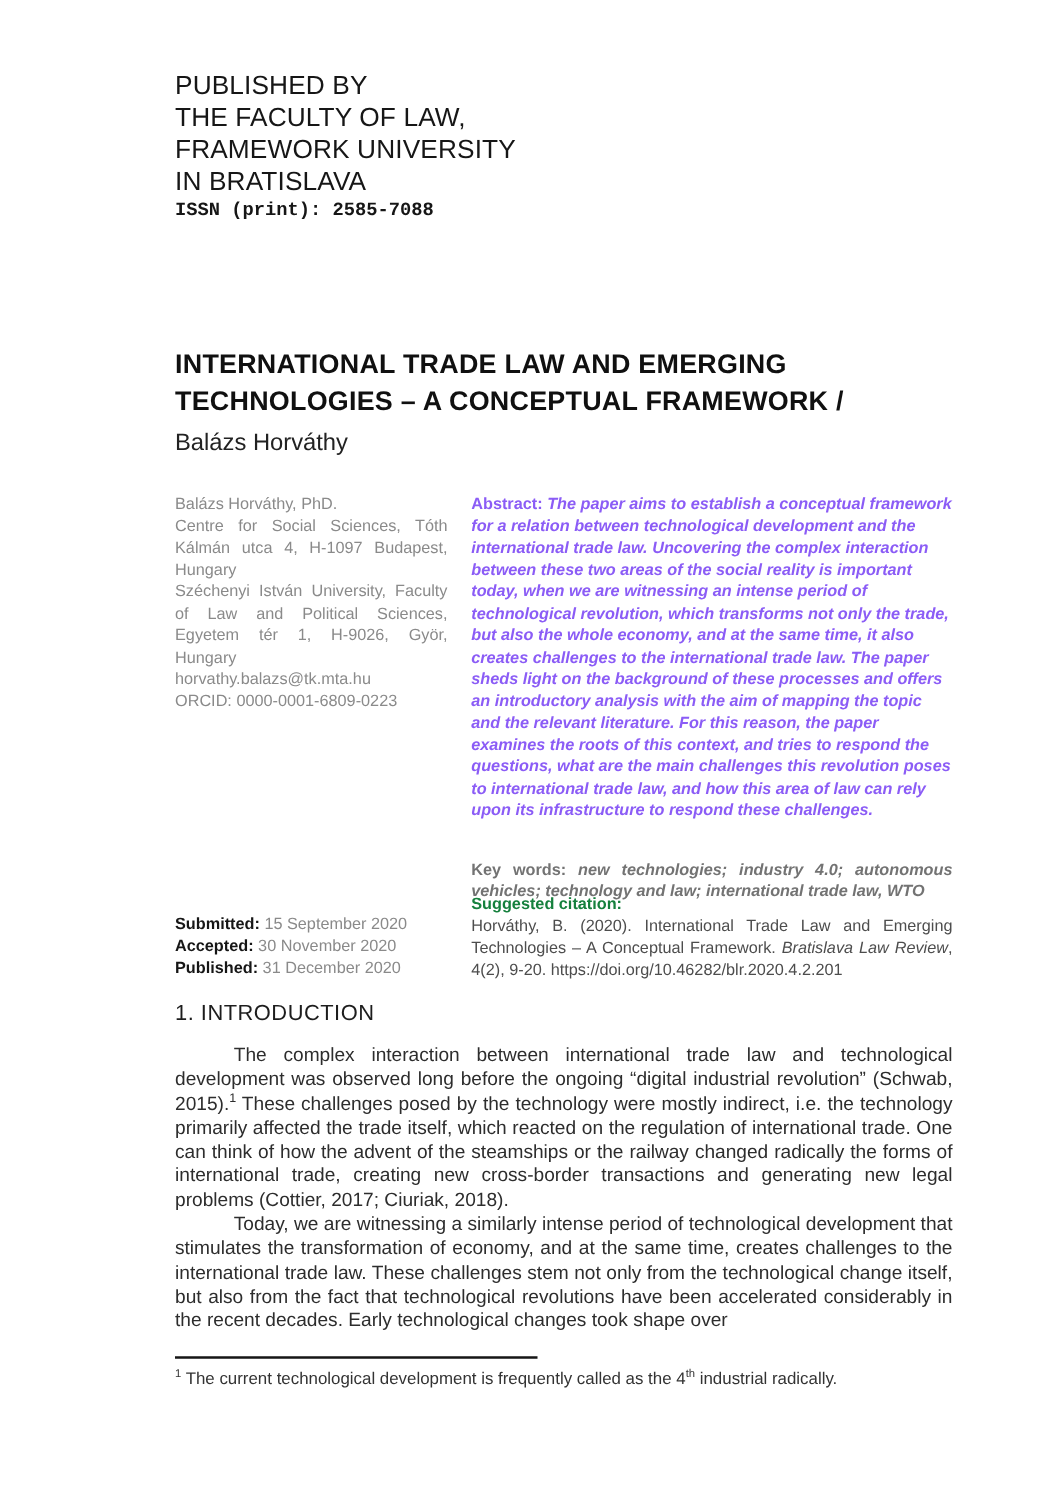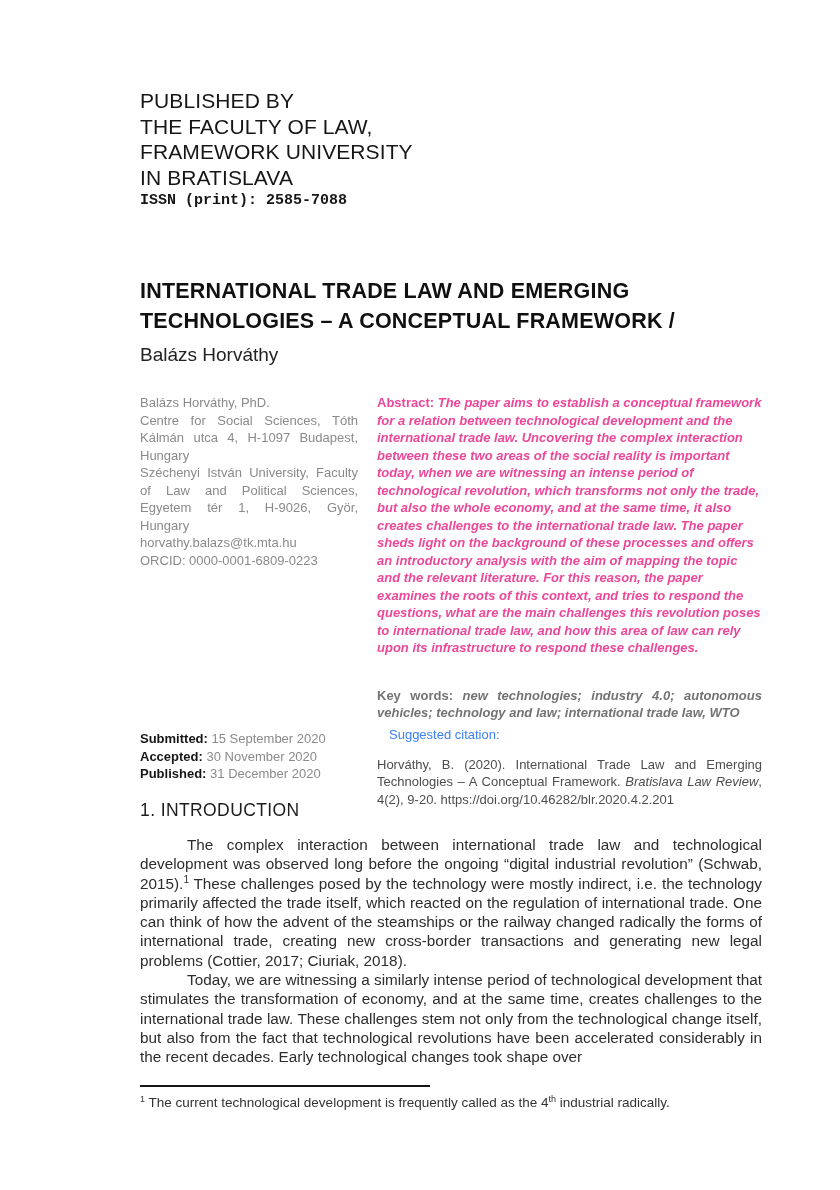--- a/index.html
+++ b/index.html
@@ -3,45 +3,45 @@
 <meta charset="utf-8">
 <style>
   html,body{margin:0;padding:0;background:#ffffff;}
   .page{
     position:relative;width:840px;height:1190px;background:#ffffff;overflow:hidden;
     font-family:"Liberation Sans","DejaVu Sans",sans-serif;color:#2d2d2d;
   }
   
   .header{position:absolute;top:54px;left:140px;width:622px;display:flex;justify-content:space-between;}
   .logo{font-size:50px;line-height:55px;font-weight:300;letter-spacing:.5px;color:#161616;}
-  .pub-col{width:288px;height:188px;display:flex;flex-direction:column;justify-content:center;padding-top:2px;}
+  .pub-col{width:288px;height:188px;display:flex;flex-direction:column;justify-content:flex-start;padding-top:2px;}
   .publisher div{font-size:21px;line-height:25.5px;font-weight:400;color:#161616;letter-spacing:.1px;white-space:nowrap;}
   .issn div{font-size:15px;line-height:22px;font-weight:700;color:#161616;white-space:nowrap;font-family:Liberation Mono, monospace;}
   
   .title-block{position:absolute;top:276px;left:140px;width:622px;}
   .title-line{font-size:21.5px;line-height:30px;font-weight:700;letter-spacing:.2px;color:#101010;}
   .author-line{margin-top:7px;font-size:19px;line-height:24px;font-weight:400;color:#222;}
   
   .twocol{position:absolute;top:394px;left:140px;width:622px;height:406px;}
   .small{font-size:13px;line-height:17.5px;}
   .left-col{position:absolute;left:0;top:0;width:218px;}
   .left-col p{margin:0;text-align:justify;}
   .muted{color:#8a8a8a;}
   .funding{margin-top:17.5px !important;}
   .dates{position:absolute;left:0;top:336px;width:218px;}
   .dates div{margin:0;}
   .date-label{font-weight:700;color:#161616;}
   .date-value{color:#8a8a8a;}
   .right-col{position:absolute;left:237px;top:0;width:385px;}
-  .abstract-p{margin:0;color:#ec4899;}
+  .abstract-p{margin:0;color:#8b5cf6;}
   .abs-label{font-weight:700;font-style:normal;}
   .abs-text{font-weight:700;font-style:italic;}
   .keywords-p{margin:30px 0 0 0;text-align:justify;color:#737373;}
   .citation{position:absolute;left:237px;top:320px;width:385px;}
-  .cit-label{margin:12px;font-weight:400;color:#3b82f6;}
+  .cit-label{margin:0;font-weight:700;color:#15803d;}
   .cit-text{margin:0;text-align:justify;color:#4d4d4d;}
   
   .body-section{position:absolute;top:800px;left:140px;width:622px;}
   .section-heading{margin:0 0 14px 0;font-size:17.5px;font-weight:400;letter-spacing:.4px;color:#1d1d1d;}
   .body-para{margin:0;font-size:15.3px;line-height:19.3px;text-align:justify;text-indent:47px;color:#2d2d2d;}
   .body-sup{font-size:10px;vertical-align:super;line-height:0;}
   .foot-rule{width:290px;border:none;border-top:2.5px solid #161616;margin:18px 0 7px 0;}
   .footnote-p{margin:0;font-size:13.5px;line-height:17px;color:#333;}
   .fn-sup{font-size:9px;vertical-align:super;line-height:0;}
 </style>

